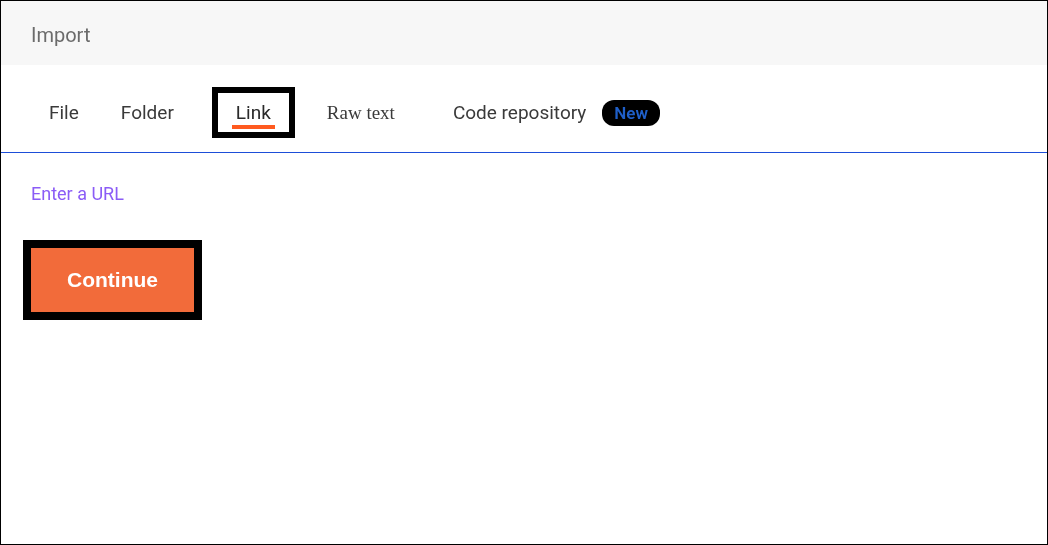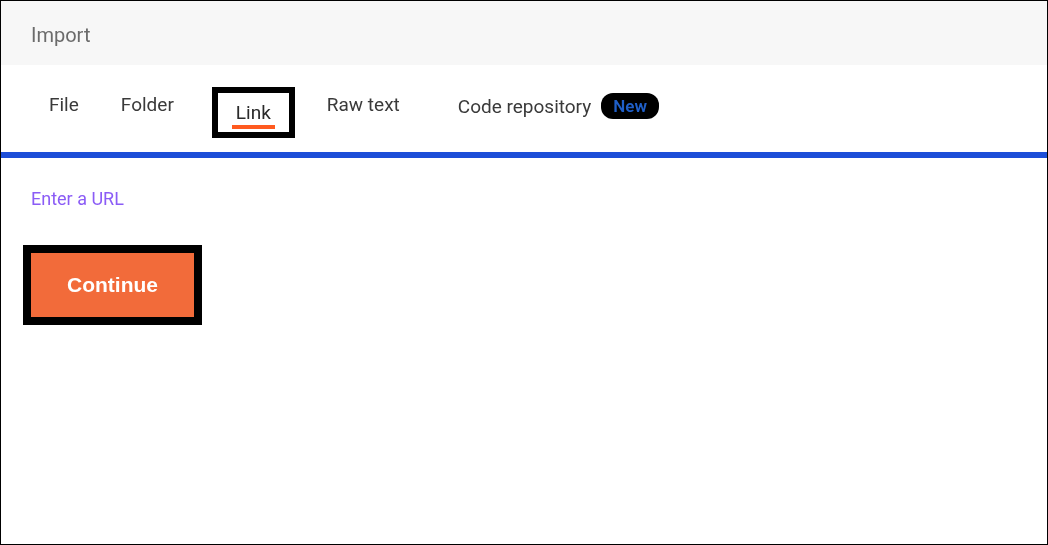--- a/index.html
+++ b/index.html
@@ -19,23 +19,23 @@
       background: #f7f7f7;
       padding: 22px 44px 18px 30px;
       color: #6b6b6b;
       font-size: 20px;
     }
     .content {
       background: #ffffff;
     }
     .tabs {
       display: flex;
-      align-items: flex-start;
+      align-items: center;
       padding: 22px 30px 14px 30px;
-      border-bottom: 6px solid #1d4ed8;
+      border-bottom: 1px solid #1d4ed8;
       gap: 0;
     }
     .tab {
       font-size: 19px;
       color: #3a3a3a;
       cursor: pointer;
       padding: 6px 16px;
       position: relative;
     }
     .tab-file {
@@ -60,26 +60,27 @@
     .tab-link-underline {
       position: absolute;
       left: 14px;
       right: 14px;
       bottom: 3px;
       height: 4px;
       background: #ff5a1f;
     }
     .tab-raw {
       margin-left: 16px;
+      font-family: Liberation Serif, serif;
     }
     .tab-repo {
       margin-left: 26px;
       display: flex;
       align-items: center;
-      gap: 10px;
+      gap: 16px;
     }
     .badge-new {
       background: #000000;
       color: #1f5fc8;
       font-weight: 600;
       font-size: 17px;
       padding: 3px 12px;
       border-radius: 12px;
     }
     .form-area {

